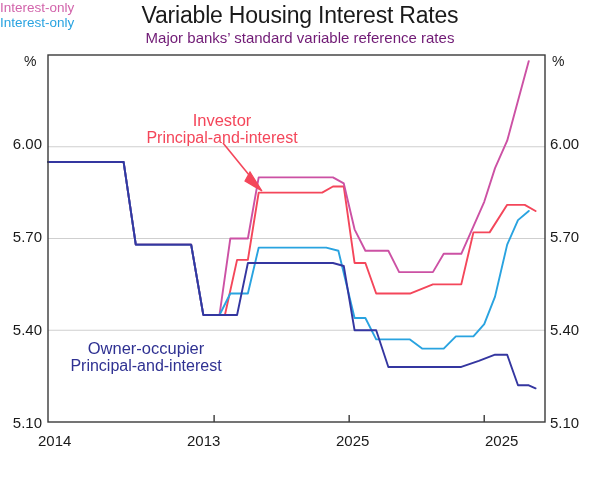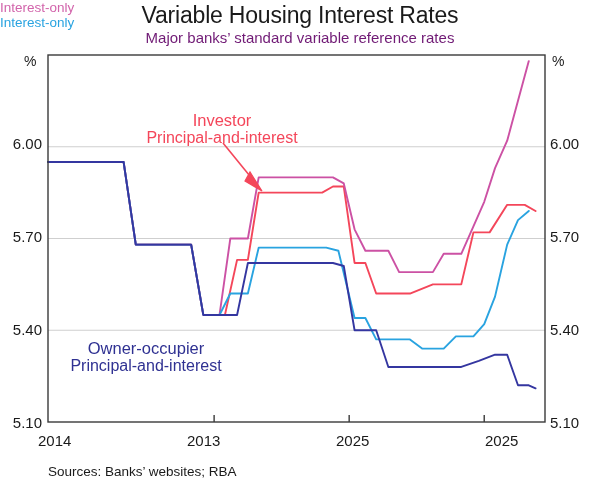--- a/index.html
+++ b/index.html
@@ -96,14 +96,13 @@
   </div>
 
   <div class="ann ann-owner">
     <span class="big">Owner-occupier</span>
     <span class="small">Principal-and-interest</span>
   </div>
 
   <div class="ann-io-pink">Interest-only</div>
   <div class="ann-io-blue">Interest-only</div>
 
-  <div class="sources">Sources: Banks’ websites; RBA</div>
 </div>
 
 </body></html>

